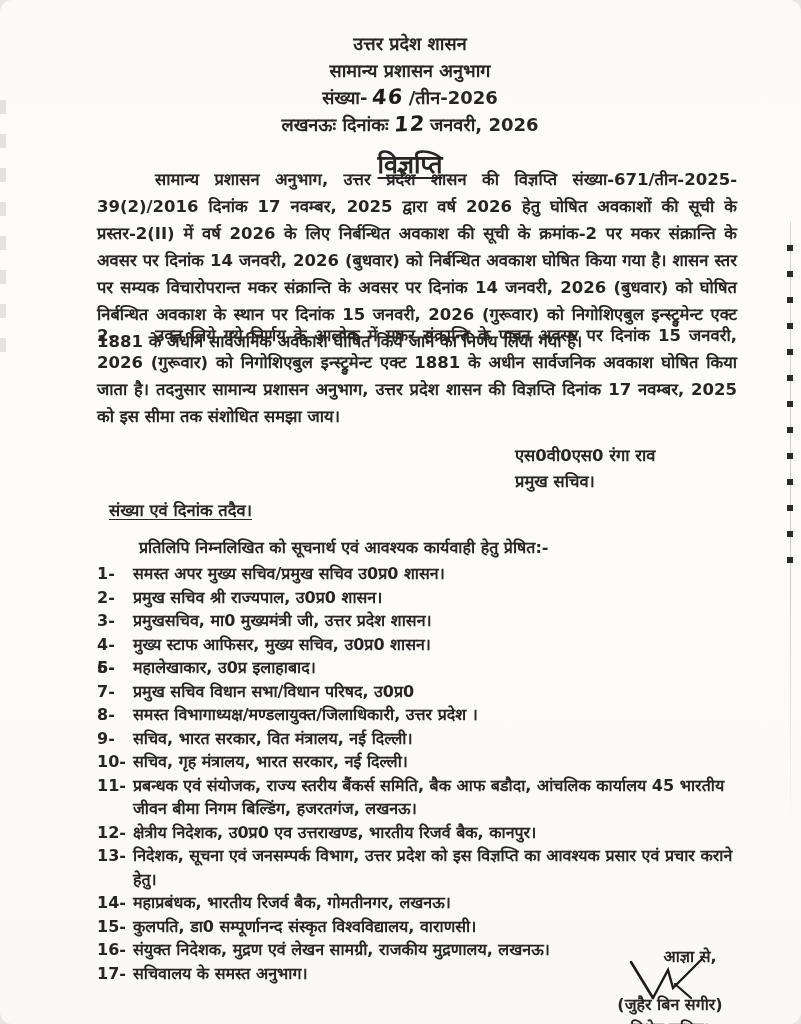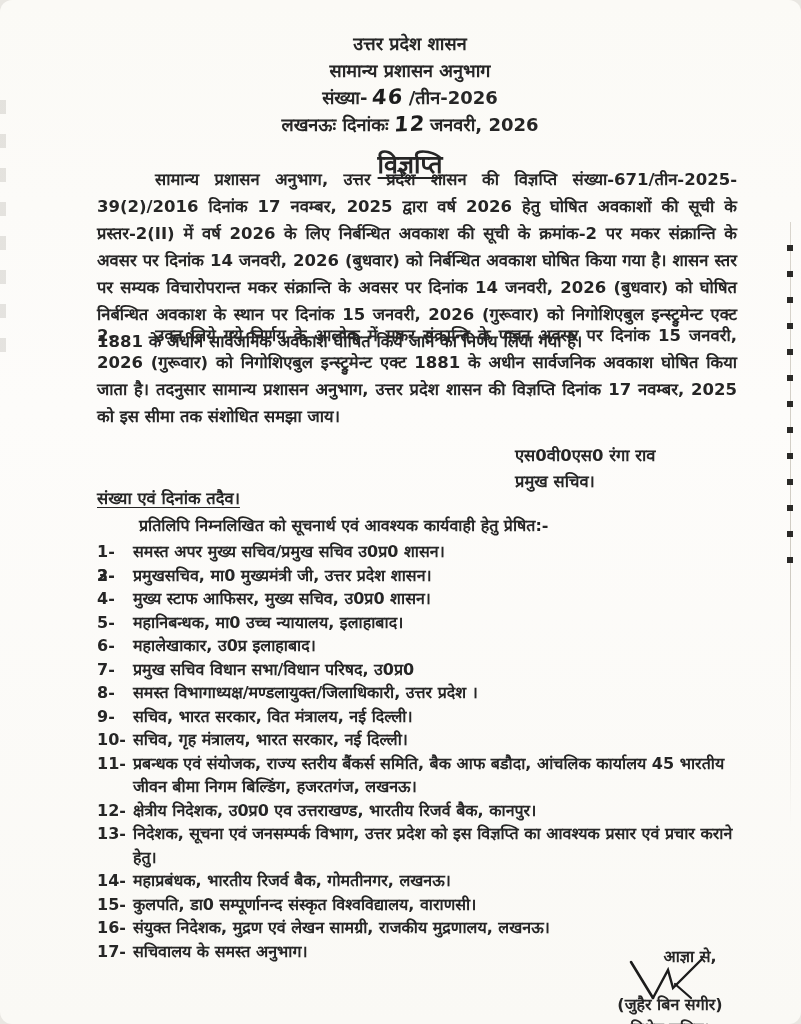--- a/index.html
+++ b/index.html
@@ -27,21 +27,21 @@
     font-size:16.5px;line-height:27px;margin:0;}
   .para1{top:166px;text-indent:58px;}
   .para2{top:322px;}
   .para-num{margin-right:40px;}
   
   .signatory{position:absolute;top:443px;left:515px;width:190px;
     font-size:16.5px;line-height:26px;}
   
   .copy-section{position:absolute;top:487px;left:97px;width:648px;font-size:16px;}
   .copy-heading{font-weight:700;text-decoration:underline;text-underline-offset:3px;
-    font-size:16.5px;line-height:24px;margin:0;}
+    font-size:16.5px;line-height:24px;margin:12px;}
   .copy-intro{margin:2px 0 2px 0;padding-left:42px;line-height:25px;}
   .copy-list{list-style:none;margin:0;padding:0;}
   .copy-item{position:relative;padding-left:36px;line-height:23.5px;text-align:left;}
   .copy-item-num{position:absolute;left:0;top:0;}
   
   .footer-sign{position:absolute;top:946px;left:585px;width:170px;text-align:center;
     font-size:16px;line-height:22px;}
   .by-order{display:block;padding-left:40px;}
   .sign-scribble{position:absolute;top:12px;left:28px;}
   .sign-name{display:block;margin-top:26px;}
@@ -79,32 +79,32 @@
   <div class="copy-section">
     <p class="copy-heading">संख्या एवं दिनांक तदैव।</p>
     <p class="copy-intro">प्रतिलिपि निम्नलिखित को सूचनार्थ एवं आवश्यक कार्यवाही हेतु प्रेषित:-</p>
     <ul class="copy-list">
         <li class="copy-item">
       <span class="copy-item-num">1-</span>
       <span>समस्त अपर मुख्य सचिव/प्रमुख सचिव उ0प्र0 शासन।</span>
     </li>
         <li class="copy-item">
       <span class="copy-item-num">2-</span>
+      <span>प्रमुख सचिव श्री राज्यपाल, उ0प्र0 शासन।</span>
     </li>
         <li class="copy-item">
       <span class="copy-item-num">3-</span>
       <span>प्रमुखसचिव, मा0 मुख्यमंत्री जी, उत्तर प्रदेश शासन।</span>
     </li>
         <li class="copy-item">
       <span class="copy-item-num">4-</span>
       <span>मुख्य स्टाफ आफिसर, मुख्य सचिव, उ0प्र0 शासन।</span>
     </li>
         <li class="copy-item">
       <span class="copy-item-num">5-</span>
-      <span>महानिबन्धक, मा0 उच्च न्यायालय, इलाहाबाद।</span>
     </li>
         <li class="copy-item">
       <span class="copy-item-num">6-</span>
       <span>महालेखाकार, उ0प्र इलाहाबाद।</span>
     </li>
         <li class="copy-item">
       <span class="copy-item-num">7-</span>
       <span>प्रमुख सचिव विधान सभा/विधान परिषद, उ0प्र0</span>
     </li>
         <li class="copy-item">

